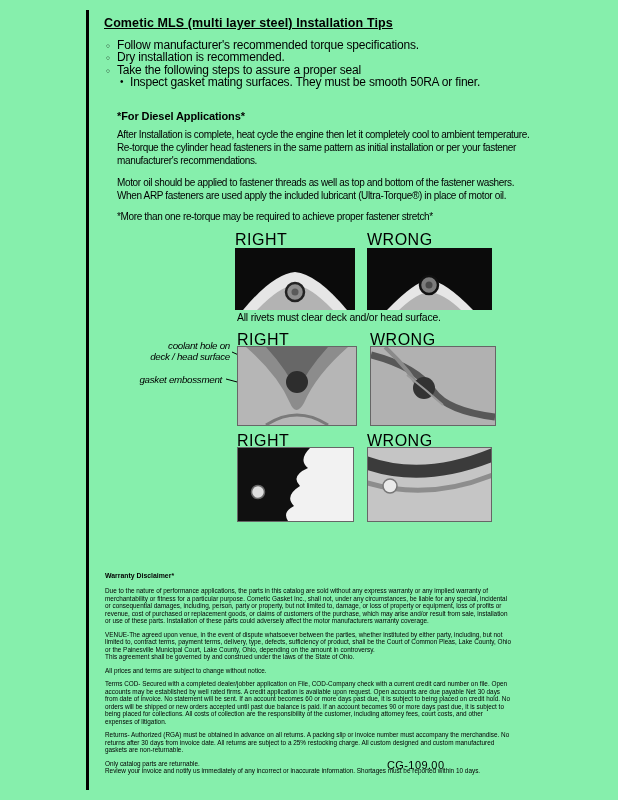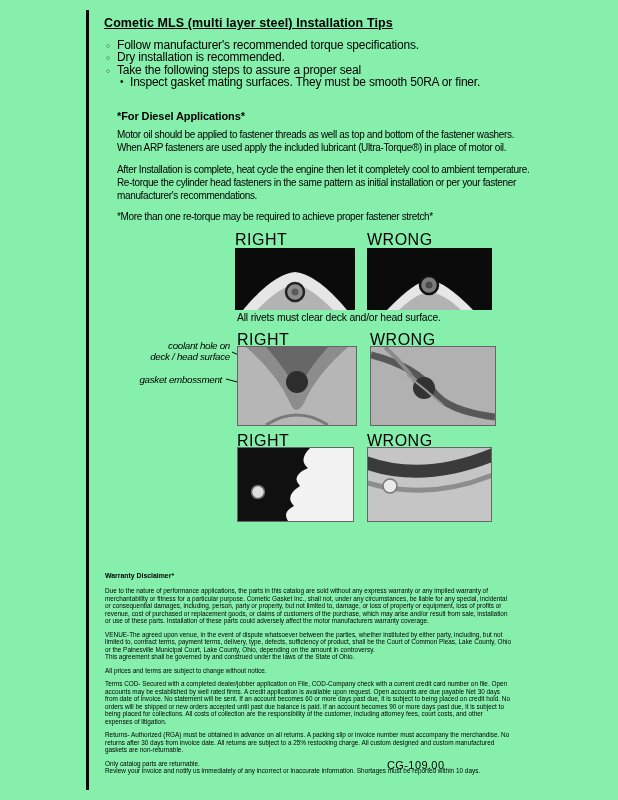--- a/index.html
+++ b/index.html
@@ -49,22 +49,22 @@
   <div class="top-col">
     <div class="doc-title">Cometic MLS (multi layer steel) Installation Tips</div>
     <div class="bullets">
       <div class="bullet">Follow manufacturer's recommended torque specifications.</div>
       <div class="bullet">Dry installation is recommended.</div>
       <div class="bullet">Take the following steps to assure a proper seal</div>
       <div class="sub-bullet">Inspect gasket mating surfaces.  They must be smooth 50RA or finer.</div>
     </div>
     <div class="diesel">
       <div class="diesel-heading">*For Diesel Applications*</div>
+      <div class="body-para">After Installation is complete, heat cycle the engine then let it completely cool to ambient temperature. Re-torque the cylinder head fasteners in the same pattern as initial installation or per your fastener manufacturer's recommendations.</div>
       <div class="body-para">Motor oil should be applied to fastener threads as well as top and bottom of the fastener washers. When ARP fasteners are used apply the included lubricant (Ultra-Torque®) in place of motor oil.</div>
-      <div class="body-para">After Installation is complete, heat cycle the engine then let it completely cool to ambient temperature. Re-torque the cylinder head fasteners in the same pattern as initial installation or per your fastener manufacturer's recommendations.</div>
       <div class="retorque-note">*More than one re-torque may be required to achieve proper fastener stretch*</div>
     </div>
   </div>
 
   <div class="fig-label" style="left:235px; top:231px; width:120px;">RIGHT</div>
   <div class="fig-label" style="left:367px; top:231px; width:125px;">WRONG</div>
 
   <div class="fig-panel" style="left:235px; top:248px;">
     <svg width="120" height="62" viewBox="0 0 120 62">
       <rect width="120" height="62" fill="#0b0b0b"></rect>

